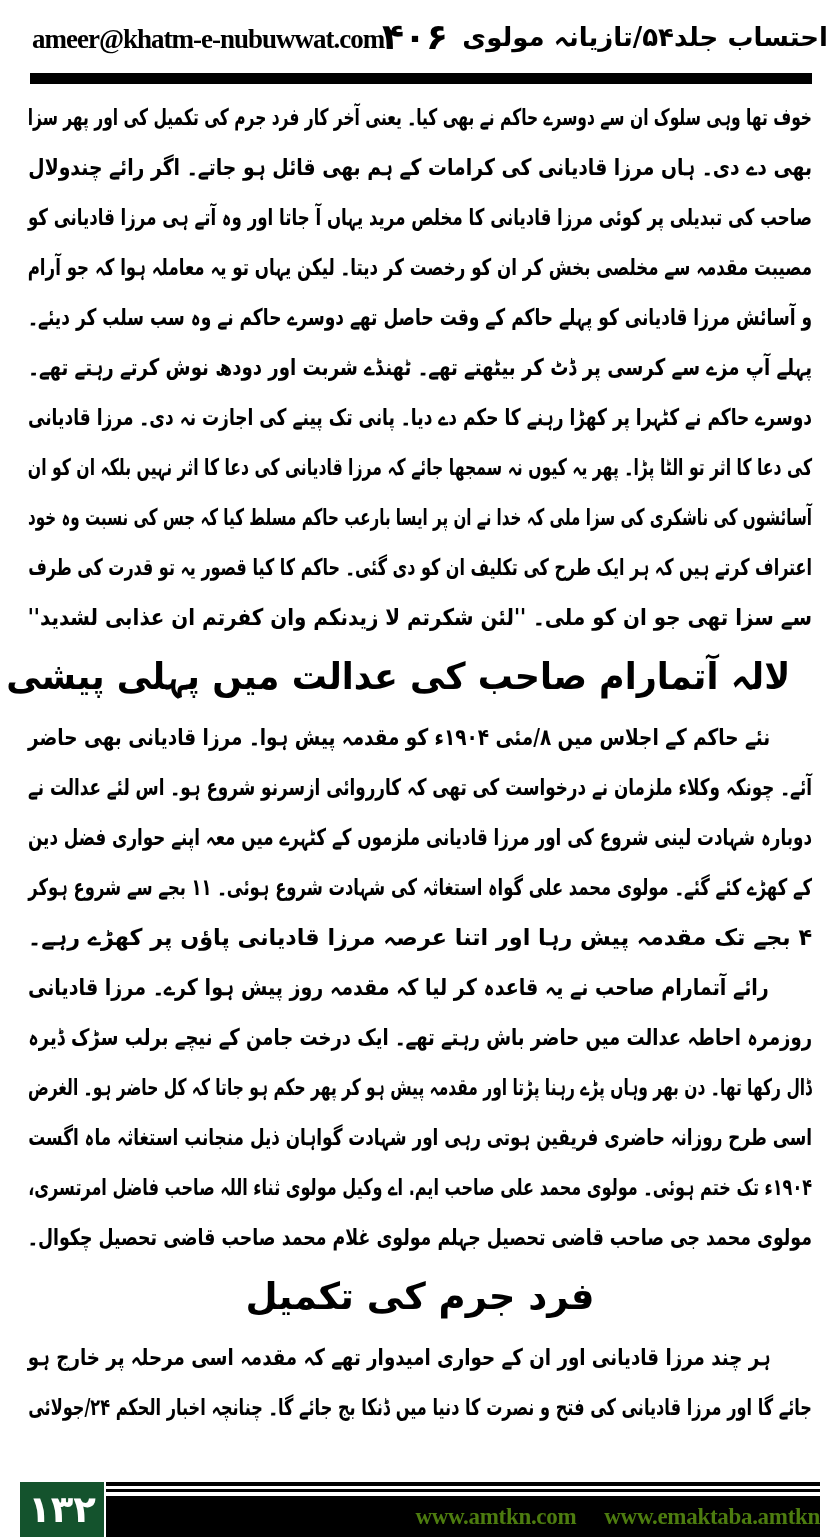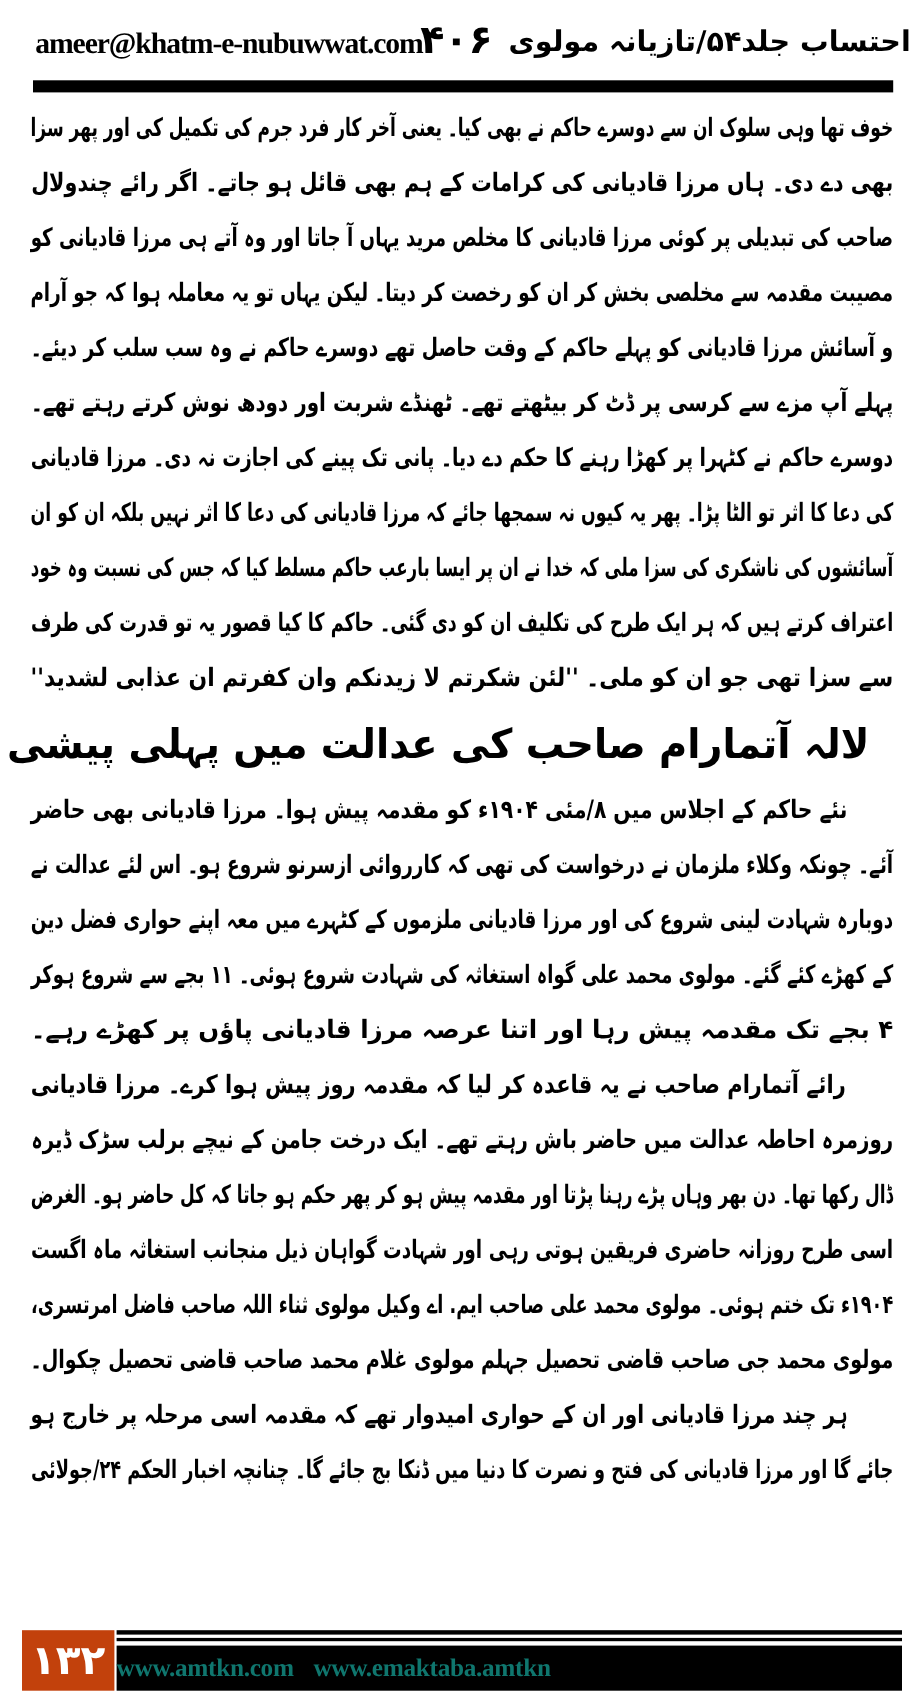--- a/index.html
+++ b/index.html
@@ -37,29 +37,29 @@
   .heading {
     height:70px; line-height:70px; margin:0; font-size:37px; font-weight:bold;
     text-align:center; text-align-last:center; white-space:nowrap;
     transform-origin:center center;
   }
 
   
   .footer { position:absolute; left:0; right:0; bottom:0; height:60px; }
   .pg-box {
     position:absolute; left:20px; bottom:3px; width:84px; height:55px;
-    background:#c2410c; color:#fff; display:flex; align-items:center; justify-content:center;
+    background:#14532d; color:#fff; display:flex; align-items:center; justify-content:center;
     direction:rtl; font-weight:bold; font-size:37px;
   }
   .f-right { position:absolute; left:106px; right:20px; bottom:3px; height:55px; }
   .f-rule { background:#000; height:4px; margin-bottom:3px; }
   .f-rule.thin { height:3px; margin-bottom:4px; }
   .f-band {
-    height:41px; background:#000; color:#0f766e;
-    display:flex; align-items:center; justify-content:flex-start; gap:18px;
+    height:41px; background:#000; color:#4d7c0f;
+    display:flex; align-items:center; justify-content:flex-end; gap:28px;
     font-family:"Liberation Serif", serif; font-weight:bold; font-size:23px;
     white-space:nowrap; letter-spacing:-0.3px;
   }
 </style>
 </head>
 <body>
 
 <div class="page">
 
   <header class="hdr">
@@ -90,20 +90,21 @@
     <div class="uline" style="transform: scaleX(0.7121);">کے کھڑے کئے گئے۔ مولوی محمد علی گواہ استغاثہ کی شہادت شروع ہوئی۔ ۱۱ بجے سے شروع ہوکر</div>
     <div class="uline end" style="transform: scaleX(0.9691);">۴ بجے تک مقدمہ پیش رہا اور اتنا عرصہ مرزا قادیانی پاؤں پر کھڑے رہے۔</div>
 
     <div class="uline indent" style="transform: scaleX(0.8296);">رائے آتمارام صاحب نے یہ قاعدہ کر لیا کہ مقدمہ روز پیش ہوا کرے۔ مرزا قادیانی</div>
     <div class="uline" style="transform: scaleX(0.7832);">روزمرہ احاطہ عدالت میں حاضر باش رہتے تھے۔ ایک درخت جامن کے نیچے برلب سڑک ڈیرہ</div>
     <div class="uline" style="transform: scaleX(0.6724);">ڈال رکھا تھا۔ دن بھر وہاں پڑے رہنا پڑتا اور مقدمہ پیش ہو کر پھر حکم ہو جاتا کہ کل حاضر ہو۔ الغرض</div>
     <div class="uline" style="transform: scaleX(0.732);">اسی طرح روزانہ حاضری فریقین ہوتی رہی اور شہادت گواہان ذیل منجانب استغاثہ ماہ اگست</div>
     <div class="uline" style="transform: scaleX(0.6988);">۱۹۰۴ء تک ختم ہوئی۔ مولوی محمد علی صاحب ایم. اے وکیل مولوی ثناء اللہ صاحب فاضل امرتسری،</div>
     <div class="uline end" style="transform: scaleX(0.7546);">مولوی محمد جی صاحب قاضی تحصیل جہلم مولوی غلام محمد صاحب قاضی تحصیل چکوال۔</div>
 
+    <h2 class="heading">فرد جرم کی تکمیل</h2>
 
     <div class="uline indent" style="transform: scaleX(0.7935);">ہر چند مرزا قادیانی اور ان کے حواری امیدوار تھے کہ مقدمہ اسی مرحلہ پر خارج ہو</div>
     <div class="uline" style="transform: scaleX(0.7025);">جائے گا اور مرزا قادیانی کی فتح و نصرت کا دنیا میں ڈنکا بج جائے گا۔ چنانچہ اخبار الحکم ۲۴/جولائی</div>
   </main>
 
   <footer class="footer">
     <div class="pg-box">
       <span>۱۳۲</span>
     </div>
     <div class="f-right">

